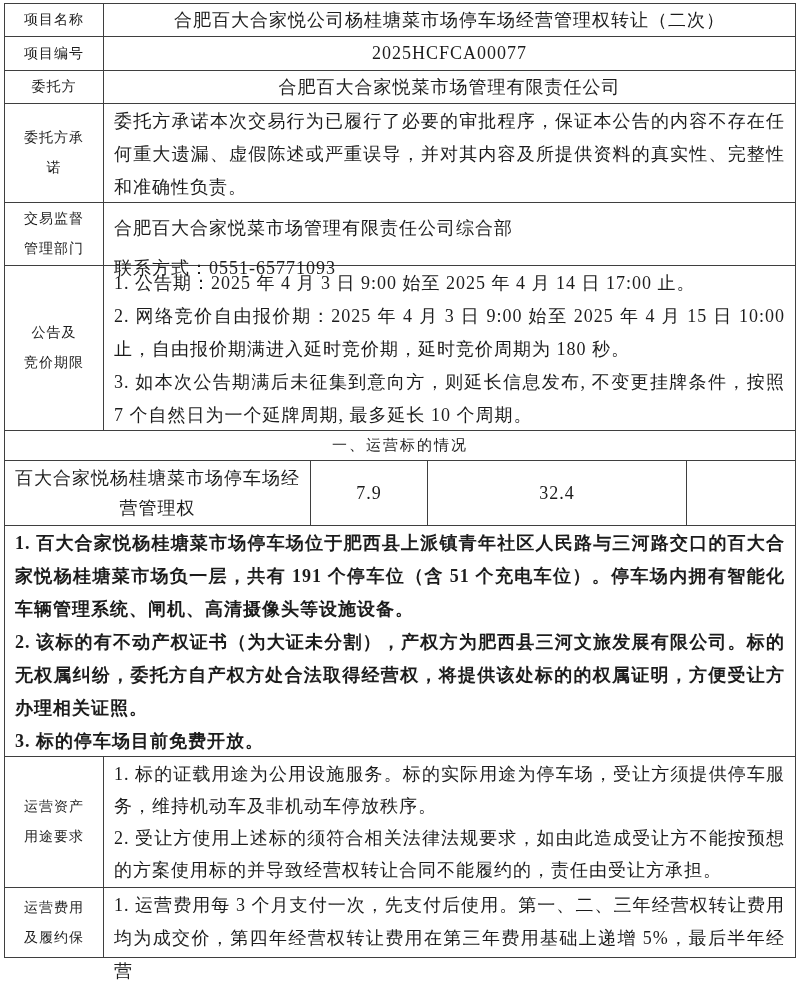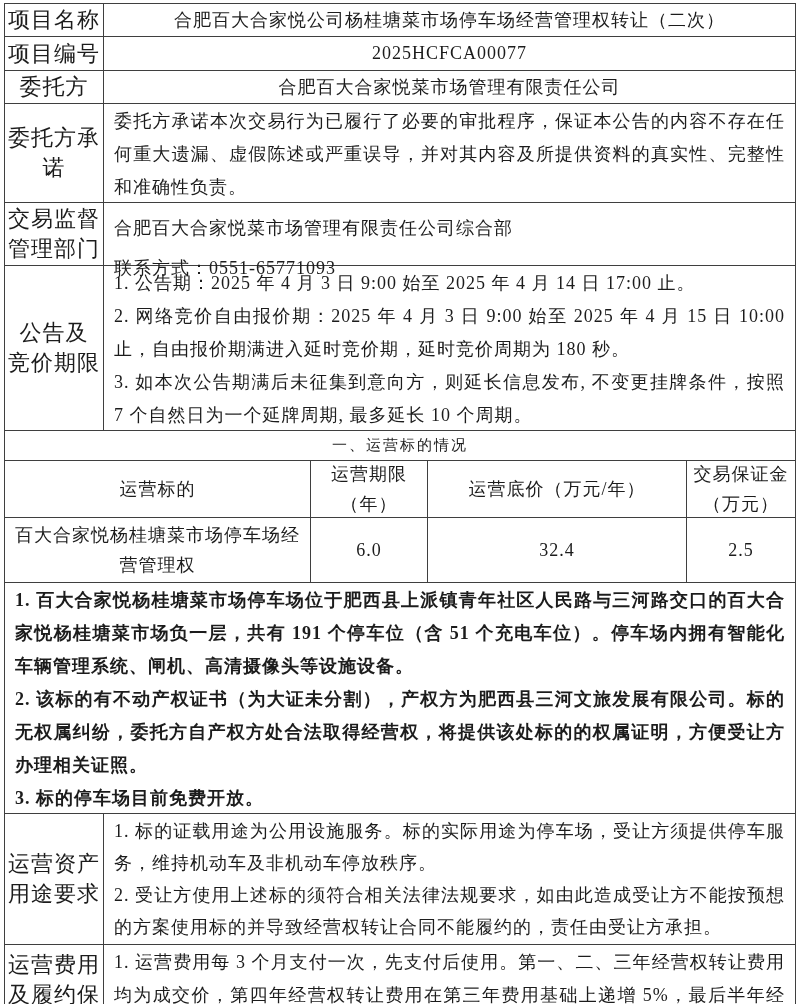--- a/index.html
+++ b/index.html
@@ -19,21 +19,21 @@
   }
   .row { display: flex; border-top: 1px solid #3f3f3f; box-sizing: border-box; }
   .row.first { border-top: none; }
 
   .lbl {
     flex: 0 0 99px;
     border-right: 1px solid #3f3f3f;
     display: flex; align-items: center; justify-content: center;
     text-align: center;
     white-space: pre-line;
-    font-size: 22px;
+    font-size: 14px;
     letter-spacing: 1px;
     line-height: 30px;
     padding: 0 2px;
     box-sizing: border-box;
   }
   .val { flex: 1; min-width: 0; box-sizing: border-box; }
   .val.center {
     display: flex; align-items: center; justify-content: center;
     text-align: center; font-size: 18px; letter-spacing: 1px;
   }
@@ -128,34 +128,25 @@
       <p>1. 公告期：2025 年 4 月 3 日 9:00 始至 2025 年 4 月 14 日 17:00 止。</p>
       <p>2. 网络竞价自由报价期：2025 年 4 月 3 日 9:00 始至 2025 年 4 月 15 日 10:00 止，自由报价期满进入延时竞价期，延时竞价周期为 180 秒。</p>
       <p>3. 如本次公告期满后未征集到意向方，则延长信息发布, 不变更挂牌条件，按照 7 个自然日为一个延牌周期, 最多延长 10 个周期。</p>
     </div>
   </div>
 
   <div class="row h-sect">
     <div class="section-title">一、运营标的情况</div>
   </div>
 
-  <div class="row h-thead">
-    <div class="cell c-subject">运营标的</div>
-    <div class="cell c-term">运营期限
-（年）</div>
-    <div class="cell c-price">运营底价（万元/年）</div>
-    <div class="cell c-deposit">交易保证金
-（万元）</div>
-  </div>
 
   <div class="row h-tdata">
     <div class="cell c-subject">百大合家悦杨桂塘菜市场停车场经营管理权</div>
-    <div class="cell c-term">6.0</div>
+    <div class="cell c-term">7.9</div>
     <div class="cell c-price">32.4</div>
-    <div class="cell c-deposit">2.5</div>
   </div>
 
   <div class="row h-notes">
     <div class="val notes">
       <p>1. 百大合家悦杨桂塘菜市场停车场位于肥西县上派镇青年社区人民路与三河路交口的百大合家悦杨桂塘菜市场负一层，共有 191 个停车位（含 51 个充电车位）。停车场内拥有智能化车辆管理系统、闸机、高清摄像头等设施设备。</p>
       <p>2. 该标的有不动产权证书（为大证未分割），产权方为肥西县三河文旅发展有限公司。标的无权属纠纷，委托方自产权方处合法取得经营权，将提供该处标的的权属证明，方便受让方办理相关证照。</p>
       <p>3. 标的停车场目前免费开放。</p>
     </div>
   </div>
 

